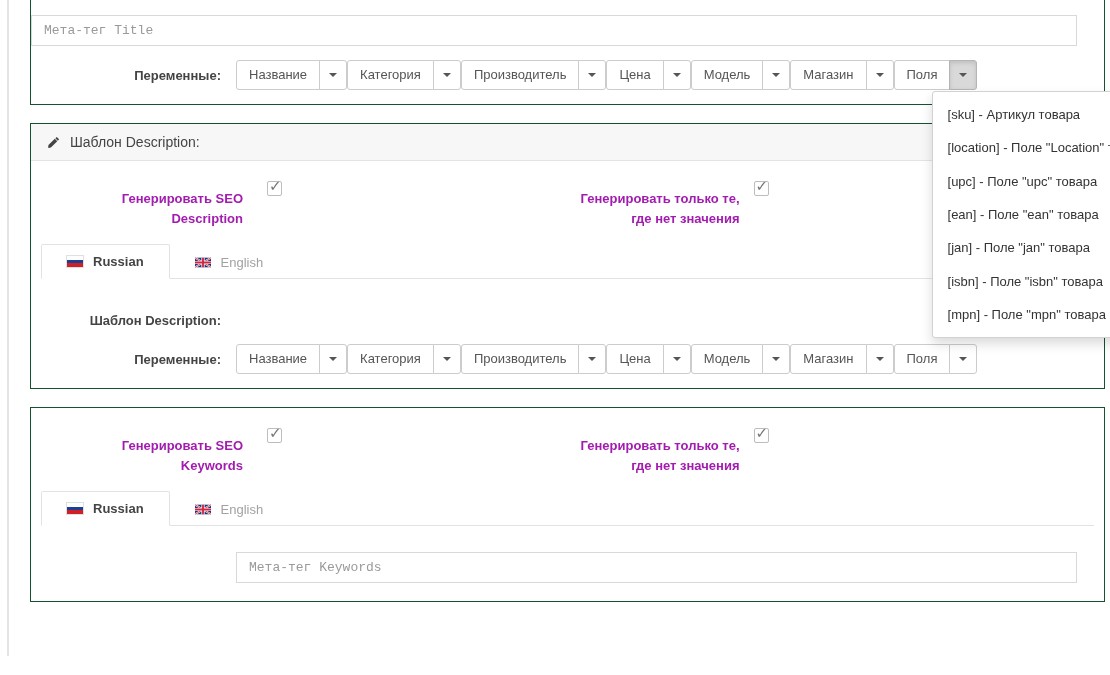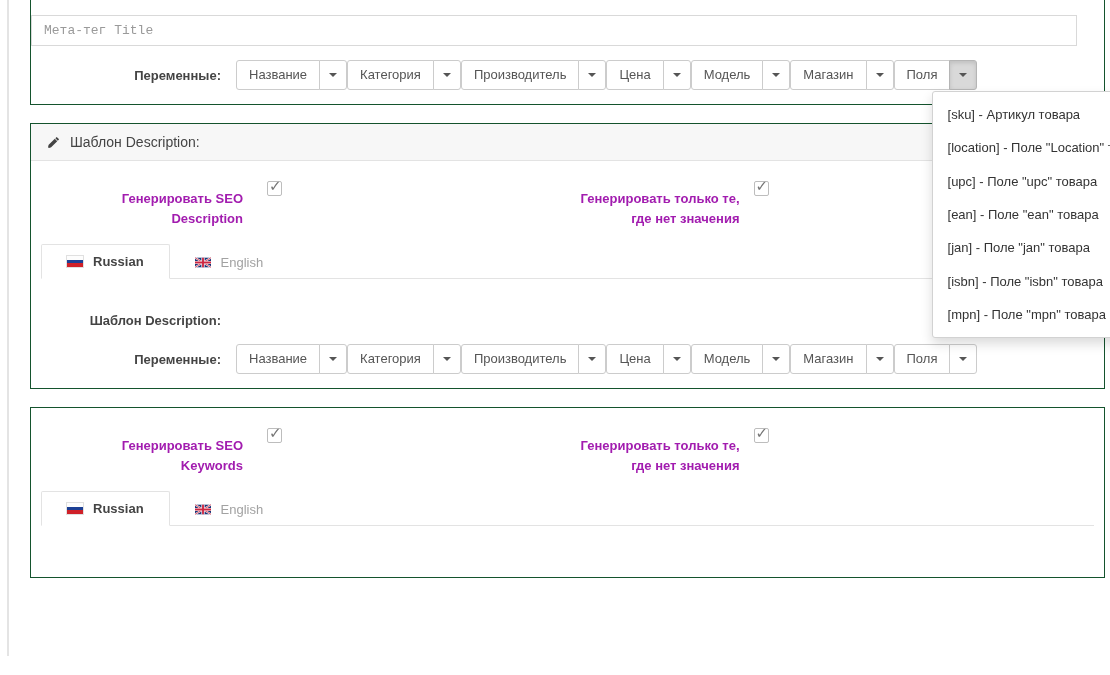--- a/index.html
+++ b/index.html
@@ -269,18 +269,21 @@
               <path d="M30 0 V36 M0 18 H60" stroke="#fff" stroke-width="12"></path>
               <path d="M30 0 V36 M0 18 H60" stroke="#c8102e" stroke-width="7"></path>
             </svg>
           </span>
         <span>English</span>
       </div>
     </div>
     <div class="tab-content">
       <div class="form-group">
         <label class="control-label"></label>
+        <div class="control-field">
+          <input class="form-control" type="text" placeholder="Мета-тег Keywords" style="">
+        </div>
       </div>
 
     </div>
   </div>
 
 </div>
 
 </body></html>

